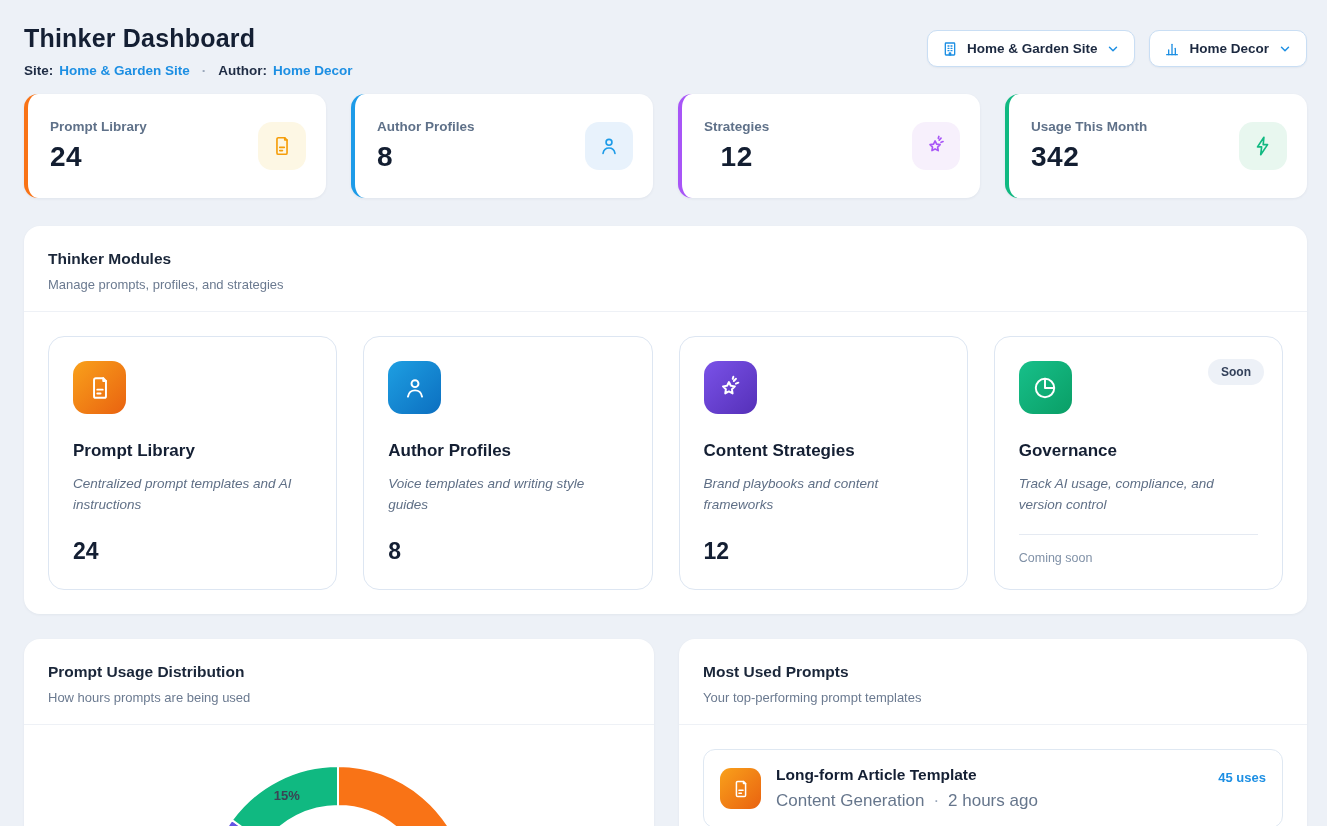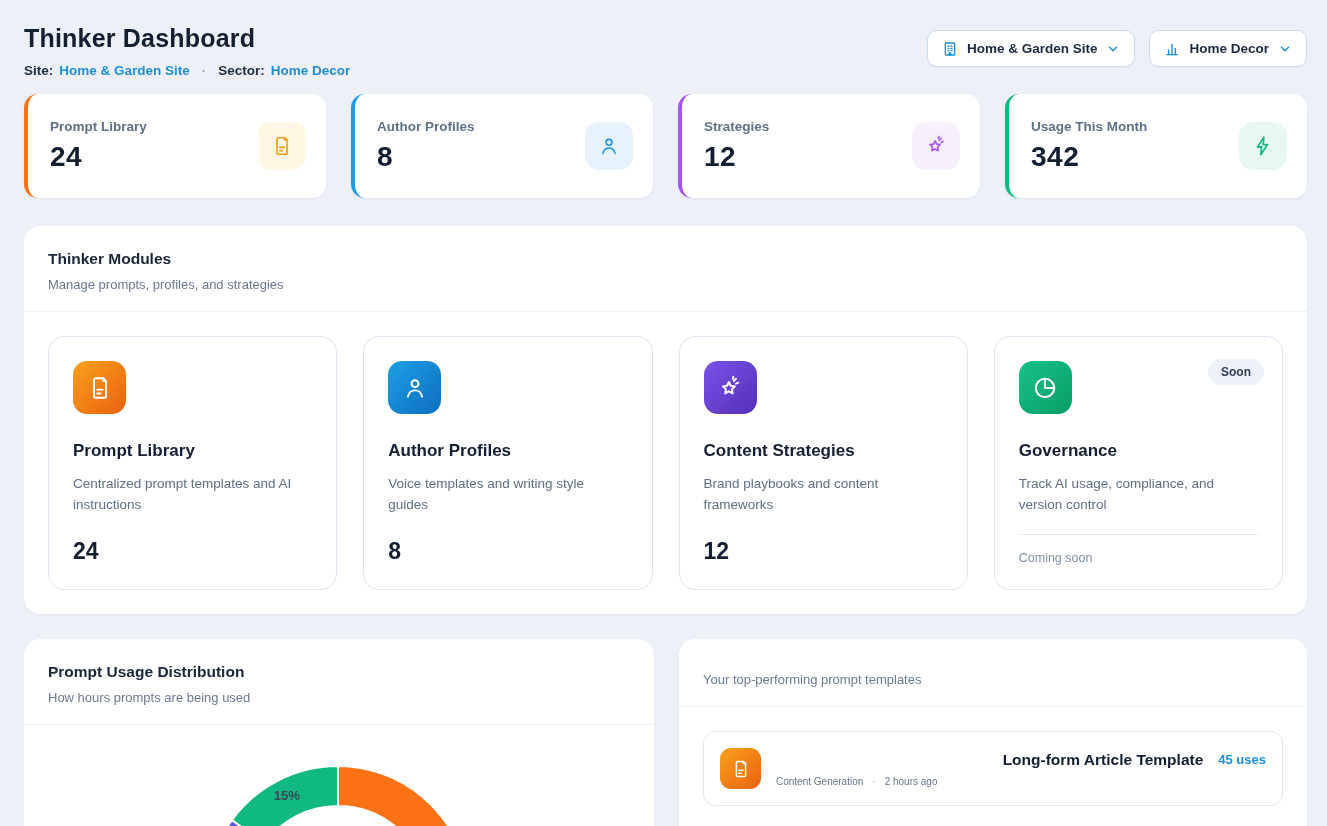--- a/index.html
+++ b/index.html
@@ -30,21 +30,21 @@
   
   .stats-row { display:flex; gap:25px; margin-top:16px; }
   .stat-card {
     flex:1; background:#fff; border-radius:14px; height:104px;
     border-left:4px solid #ccc; padding:17px 20px 17px 22px;
     display:flex; justify-content:space-between; align-items:center;
     box-shadow:0 1px 3px rgba(20,30,60,.06);
   }
   .stat-card.accent-orange { border-left-color:#f97316; }
   .stat-card.accent-blue   { border-left-color:#1d9be8; }
-  .stat-card.accent-purple { border-left-color:#a855f7; }
+  .stat-card.accent-purple { border-left-color:#a855f7;text-align:center; }
   .stat-card.accent-green  { border-left-color:#10b981; }
   .stat-label { font-size:13.5px; color:#5f7189; font-weight:600; }
   .stat-value { font-size:28px; font-weight:800; color:#131e31; margin-top:7px; letter-spacing:.5px; }
   .stat-iconbox { width:48px; height:48px; border-radius:14px; display:flex; align-items:center; justify-content:center; }
   .iconbg-yellow { background:#fdf7e4; color:#f59e0b; }
   .iconbg-blue   { background:#e8f2fc; color:#1d9be8; }
   .iconbg-purple { background:#f7f0fc; color:#a855f7; }
   .iconbg-green  { background:#e8f7ef; color:#10b981; }
 
   
@@ -57,21 +57,21 @@
     position:relative; border:1.5px solid #dde6f2; border-radius:16px;
     padding:24px; height:254px; display:flex; flex-direction:column;
     background:#fff; cursor:pointer;
   }
   .module-iconbox { width:53px; height:53px; border-radius:14px; display:flex; align-items:center; justify-content:center; color:#fff; }
   .grad-orange { background:linear-gradient(135deg,#f9a11b,#e96210); }
   .grad-blue   { background:linear-gradient(135deg,#1e9fe2,#0c6fc0); }
   .grad-purple { background:linear-gradient(135deg,#7a52e8,#5530b8); }
   .grad-green  { background:linear-gradient(135deg,#17c08a,#0a9e66); }
   .module-title { font-size:17px; font-weight:800; color:#141f33; margin-top:27px; }
-  .module-desc { font-size:13.5px; color:#5f6f86; line-height:1.55; margin-top:13px; font-weight:500; }
+  .module-desc { font-size:13.5px; color:#5f6f86; line-height:1.55; margin-top:13px; font-weight:500;font-style:italic; }
   .module-count { font-size:23px; font-weight:800; color:#141f33; margin-top:auto; }
   .module-divider { border-top:1px solid #e5eaf2; margin-top:auto; }
   .module-footer { font-size:12.5px; color:#8091a7; font-weight:500; padding-top:16px; }
   .soon-badge {
     position:absolute; top:22px; right:18px; background:#edf1f7; color:#33415a;
     font-size:12px; font-weight:700; padding:6px 13px; border-radius:999px;
   }
 
   
   .bottom-row { display:flex; gap:25px; margin-top:25px; }
@@ -82,38 +82,38 @@
   .chart-area svg { display:block; }
   .donut-label { font-size:13px; font-weight:700; fill:#3a4454; }
   .prompts-body { padding:24px; }
   .prompt-item {
     display:flex; align-items:center; gap:15px; border:1px solid #dfe8f2;
     border-radius:12px; padding:16px; cursor:pointer; background:#fff;
   }
   .prompt-iconbox { width:41px; height:41px; border-radius:11px; flex:none;
     display:flex; align-items:center; justify-content:center; color:#fff; }
   .prompt-info { flex:1; min-width:0; }
-  .prompt-title { font-size:15.5px; font-weight:800; color:#141f33;text-align:right; }
-  .prompt-meta { display:flex; align-items:center; gap:9px; margin-top:7px; font-size:10px; color:#66768c; font-weight:500; }
+  .prompt-title { font-size:15.5px; font-weight:800; color:#141f33; }
+  .prompt-meta { display:flex; align-items:center; gap:9px; margin-top:7px; font-size:17px; color:#66768c; font-weight:500; }
   .prompt-meta .dot { color:#9aa7ba; }
   .prompt-uses { font-size:13px; font-weight:800; color:#1d8fe3; align-self:flex-start; margin-top:4px; }
 </style>
 </head>
 <body>
 
 <div class="page">
 
   <div class="header-row">
     <div>
       <div class="page-title">Thinker Dashboard</div>
       <div class="page-subtitle">
         <span>Site:</span>
         <span class="link">Home &amp; Garden Site</span>
         <span class="dot">·</span>
-        <span>Sector:</span>
+        <span>Author:</span>
         <span class="link">Home Decor</span>
       </div>
     </div>
     <div class="header-actions">
       <button class="dropdown-btn">
         <span class="icon-blue">
           <svg width="16" height="16" viewBox="0 0 24 24" fill="none" stroke="currentColor" stroke-width="2" stroke-linecap="round" stroke-linejoin="round">
               <rect x="5" y="3" width="14" height="18" rx="1"></rect>
               <path d="M9 7.5h1.5M13.5 7.5H15M9 11h1.5M13.5 11H15M9 14.5h1.5M13.5 14.5H15M11 21v-3h2v3"></path>
             </svg>
@@ -269,20 +269,21 @@
             <path d="M354.5 296.6 A131 131 0 0 1 189.4 212.5 L227.5 200.1 A91 91 0 0 0 342.1 258.5 Z" fill="#2aa6e8" stroke="#ffffff" stroke-width="2"></path>
             <path d="M189.4 212.5 A131 131 0 0 1 208.0 95.0 L240.4 118.5 A91 91 0 0 0 227.5 200.1 Z" fill="#6355e3" stroke="#ffffff" stroke-width="2"></path>
             <path d="M208.0 95.0 A131 131 0 0 1 314.0 41.0 L314.0 81.0 A91 91 0 0 0 240.4 118.5 Z" fill="#10b981" stroke="#ffffff" stroke-width="2"></path>
             <text x="262.7" y="75.3" text-anchor="middle" class="donut-label">15%</text>
           </svg>
       </div>
     </div>
 
     <div class="bottom-card prompts-card">
       <div class="section-head">
+        <div class="section-title">Most Used Prompts</div>
         <div class="section-sub">Your top-performing prompt templates</div>
       </div>
       <div class="prompts-body">
         <div class="prompt-item">
           <div class="prompt-iconbox grad-orange">
             <svg width="20" height="20" viewBox="0 0 24 24" fill="none" stroke="currentColor" stroke-width="1.8" stroke-linecap="round" stroke-linejoin="round">
                 <path d="M15 3H8a1.5 1.5 0 0 0-1.5 1.5v15A1.5 1.5 0 0 0 8 21h8a1.5 1.5 0 0 0 1.5-1.5V5.5z"></path>
                 <path d="M15 3v2.5h2.5"></path>
                 <path d="M9.5 13.5h5M9.5 17h3"></path>
               </svg>

